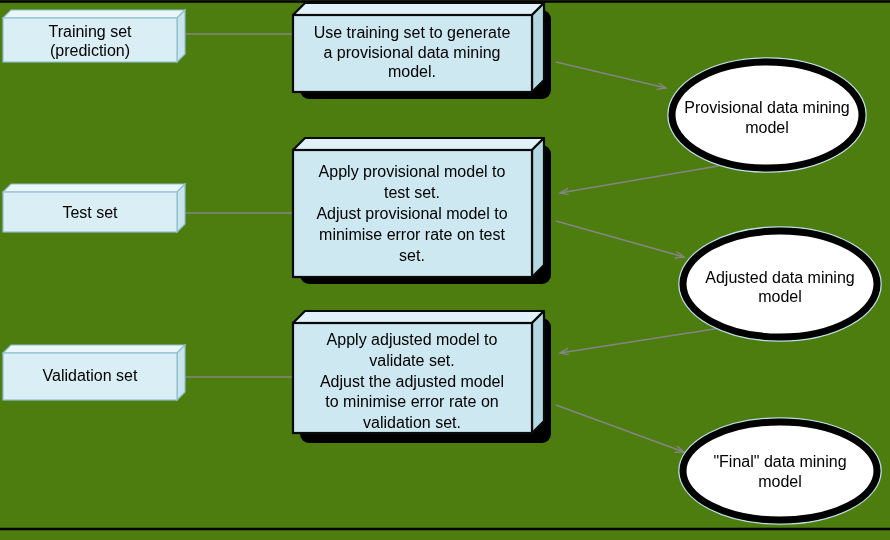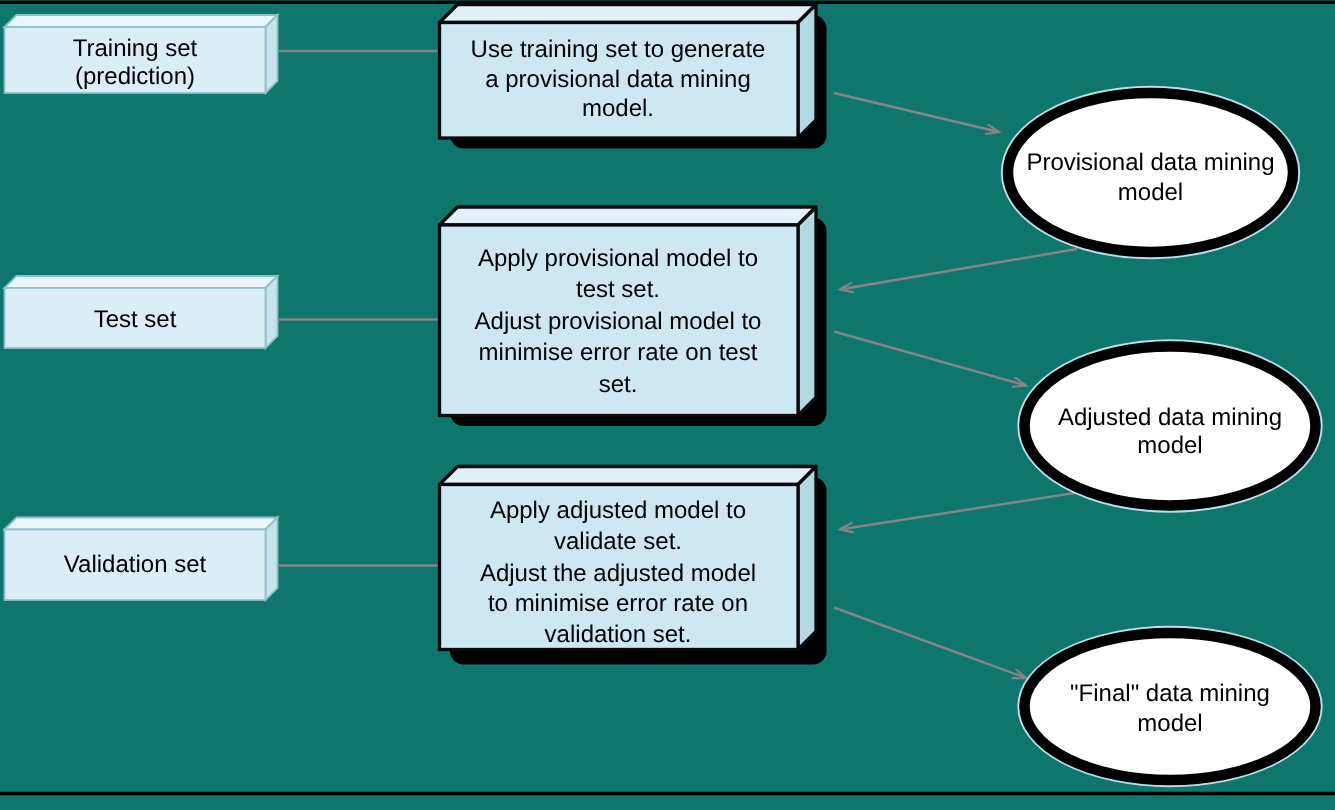--- a/index.html
+++ b/index.html
@@ -1,16 +1,16 @@
 <!DOCTYPE html>
 <html><head>
 <meta charset="utf-8">
 <style>
   html,body{margin:0;padding:0;background:#ffffff;}
-  .canvas{position:relative;width:890px;height:540px;background:#0f766e;overflow:hidden;}
+  .canvas{position:relative;width:890px;height:540px;background:#4d7c0f;overflow:hidden;}
   svg{display:block;}
   text{font-family:"Liberation Sans","DejaVu Sans",sans-serif;font-size:16px;fill:#000000;text-anchor:middle;}
   .frame-line{stroke:#000000;stroke-width:2.4;}
   .conn{stroke:#858585;stroke-width:1.6;fill:none;}
   .lbox-front{fill:#daeef5;stroke:#8fc0cd;stroke-width:1.2;}
   .lbox-top{fill:#eaf6fa;stroke:#8fc0cd;stroke-width:1.2;}
   .lbox-side{fill:#c8e4ed;stroke:#8fc0cd;stroke-width:1.2;}
   .shadow{fill:#000000;}
   .pbox-front{fill:#cde8f1;stroke:#0a0a0a;stroke-width:2.2;}
   .pbox-top{fill:#e0f1f7;stroke:#0a0a0a;stroke-width:2.2;stroke-linejoin:round;}

